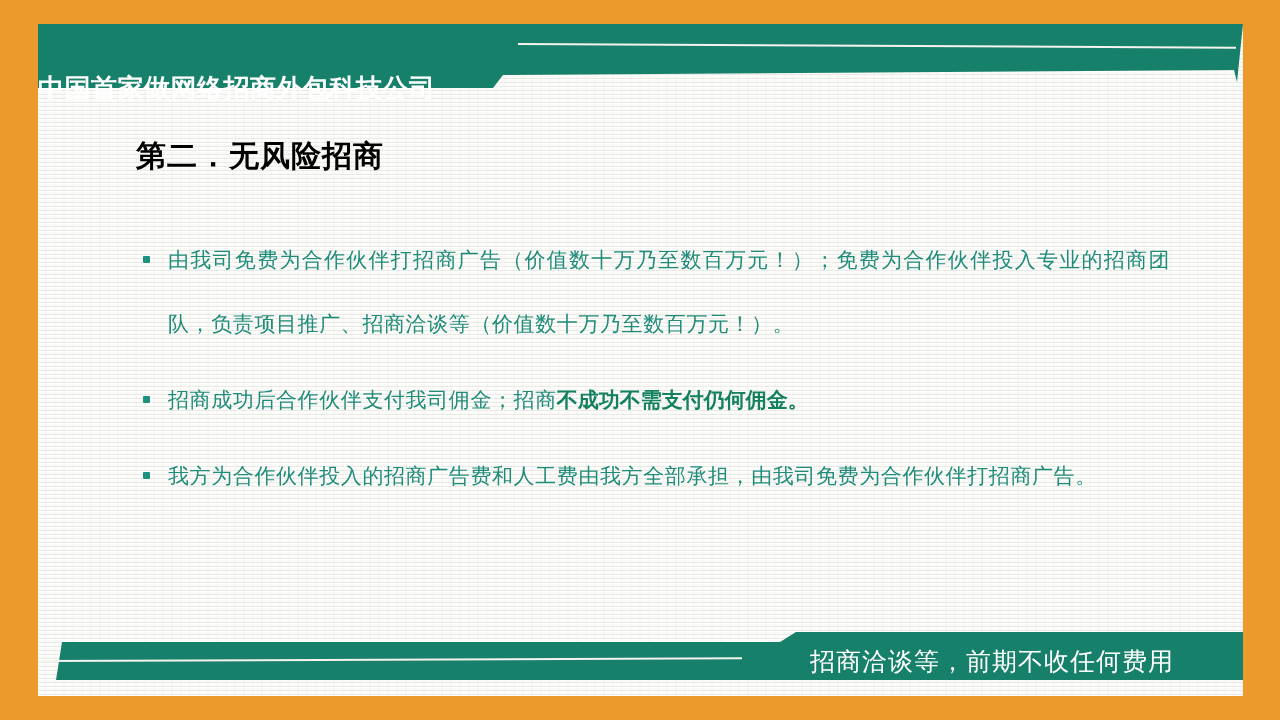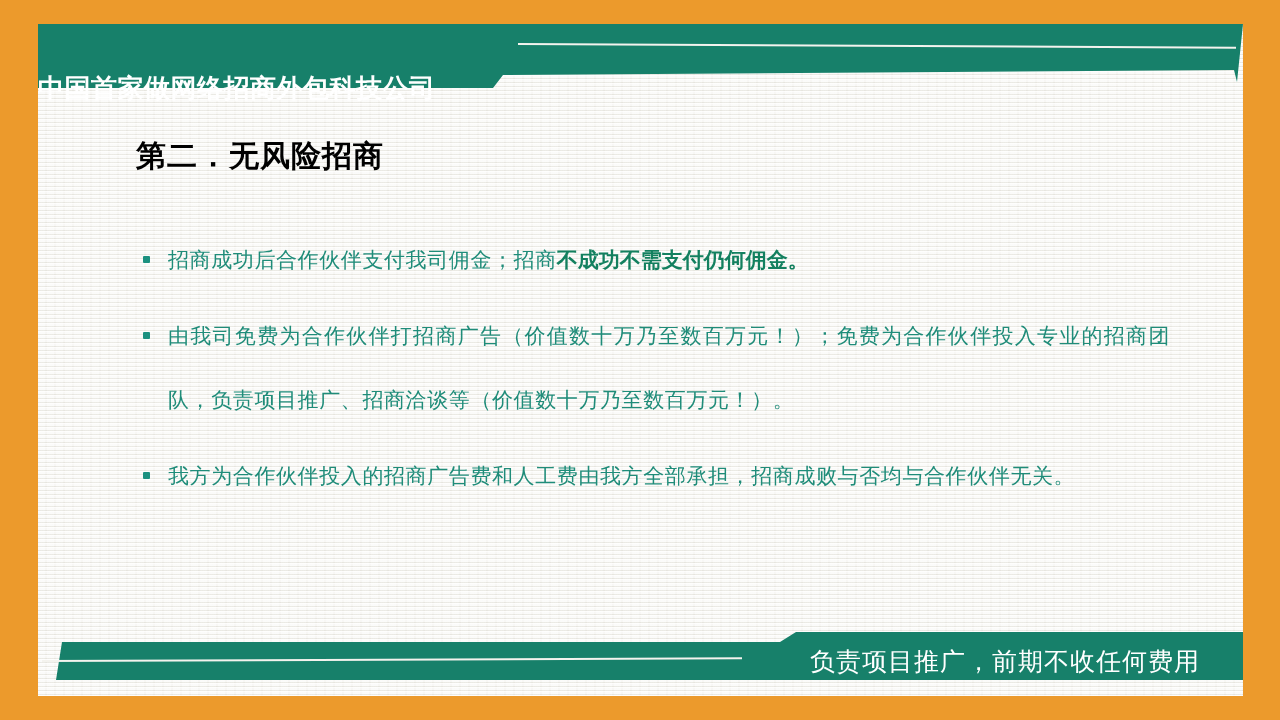--- a/index.html
+++ b/index.html
@@ -190,34 +190,34 @@
     <div class="hairline"></div>
   </div>
   <div class="header-title">中国首家做网络招商外包科技公司</div>
 
   <div class="heading">第二．无风险招商</div>
 
   <div class="bullets">
 
     <div class="bullet">
       <span class="dot"></span>
+      <span>由我司免费为合作伙伴打招商广告（价值数十万乃至数百万元！）；免费为合作伙伴投入专业的招商团队，负责项目推广、招商洽谈等（价值数十万乃至数百万元！）。</span>
+    </div>
+
+    <div class="bullet">
+      <span class="dot"></span>
       <span>招商成功后合作伙伴支付我司佣金；招商</span><span class="strong">不成功不需支付仍何佣金。</span>
     </div>
 
     <div class="bullet">
       <span class="dot"></span>
-      <span>由我司免费为合作伙伴打招商广告（价值数十万乃至数百万元！）；免费为合作伙伴投入专业的招商团队，负责项目推广、招商洽谈等（价值数十万乃至数百万元！）。</span>
-    </div>
-
-    <div class="bullet">
-      <span class="dot"></span>
-      <span>我方为合作伙伴投入的招商广告费和人工费由我方全部承担，招商成败与否均与合作伙伴无关。</span>
+      <span>我方为合作伙伴投入的招商广告费和人工费由我方全部承担，由我司免费为合作伙伴打招商广告。</span>
     </div>
 
   </div>
 
   <div class="footer-band">
     <div class="shape"></div>
     <div class="hairline"></div>
   </div>
-  <div class="footer-text">负责项目推广，前期不收任何费用</div>
+  <div class="footer-text">招商洽谈等，前期不收任何费用</div>
 
 </div>
 
 </body></html>

